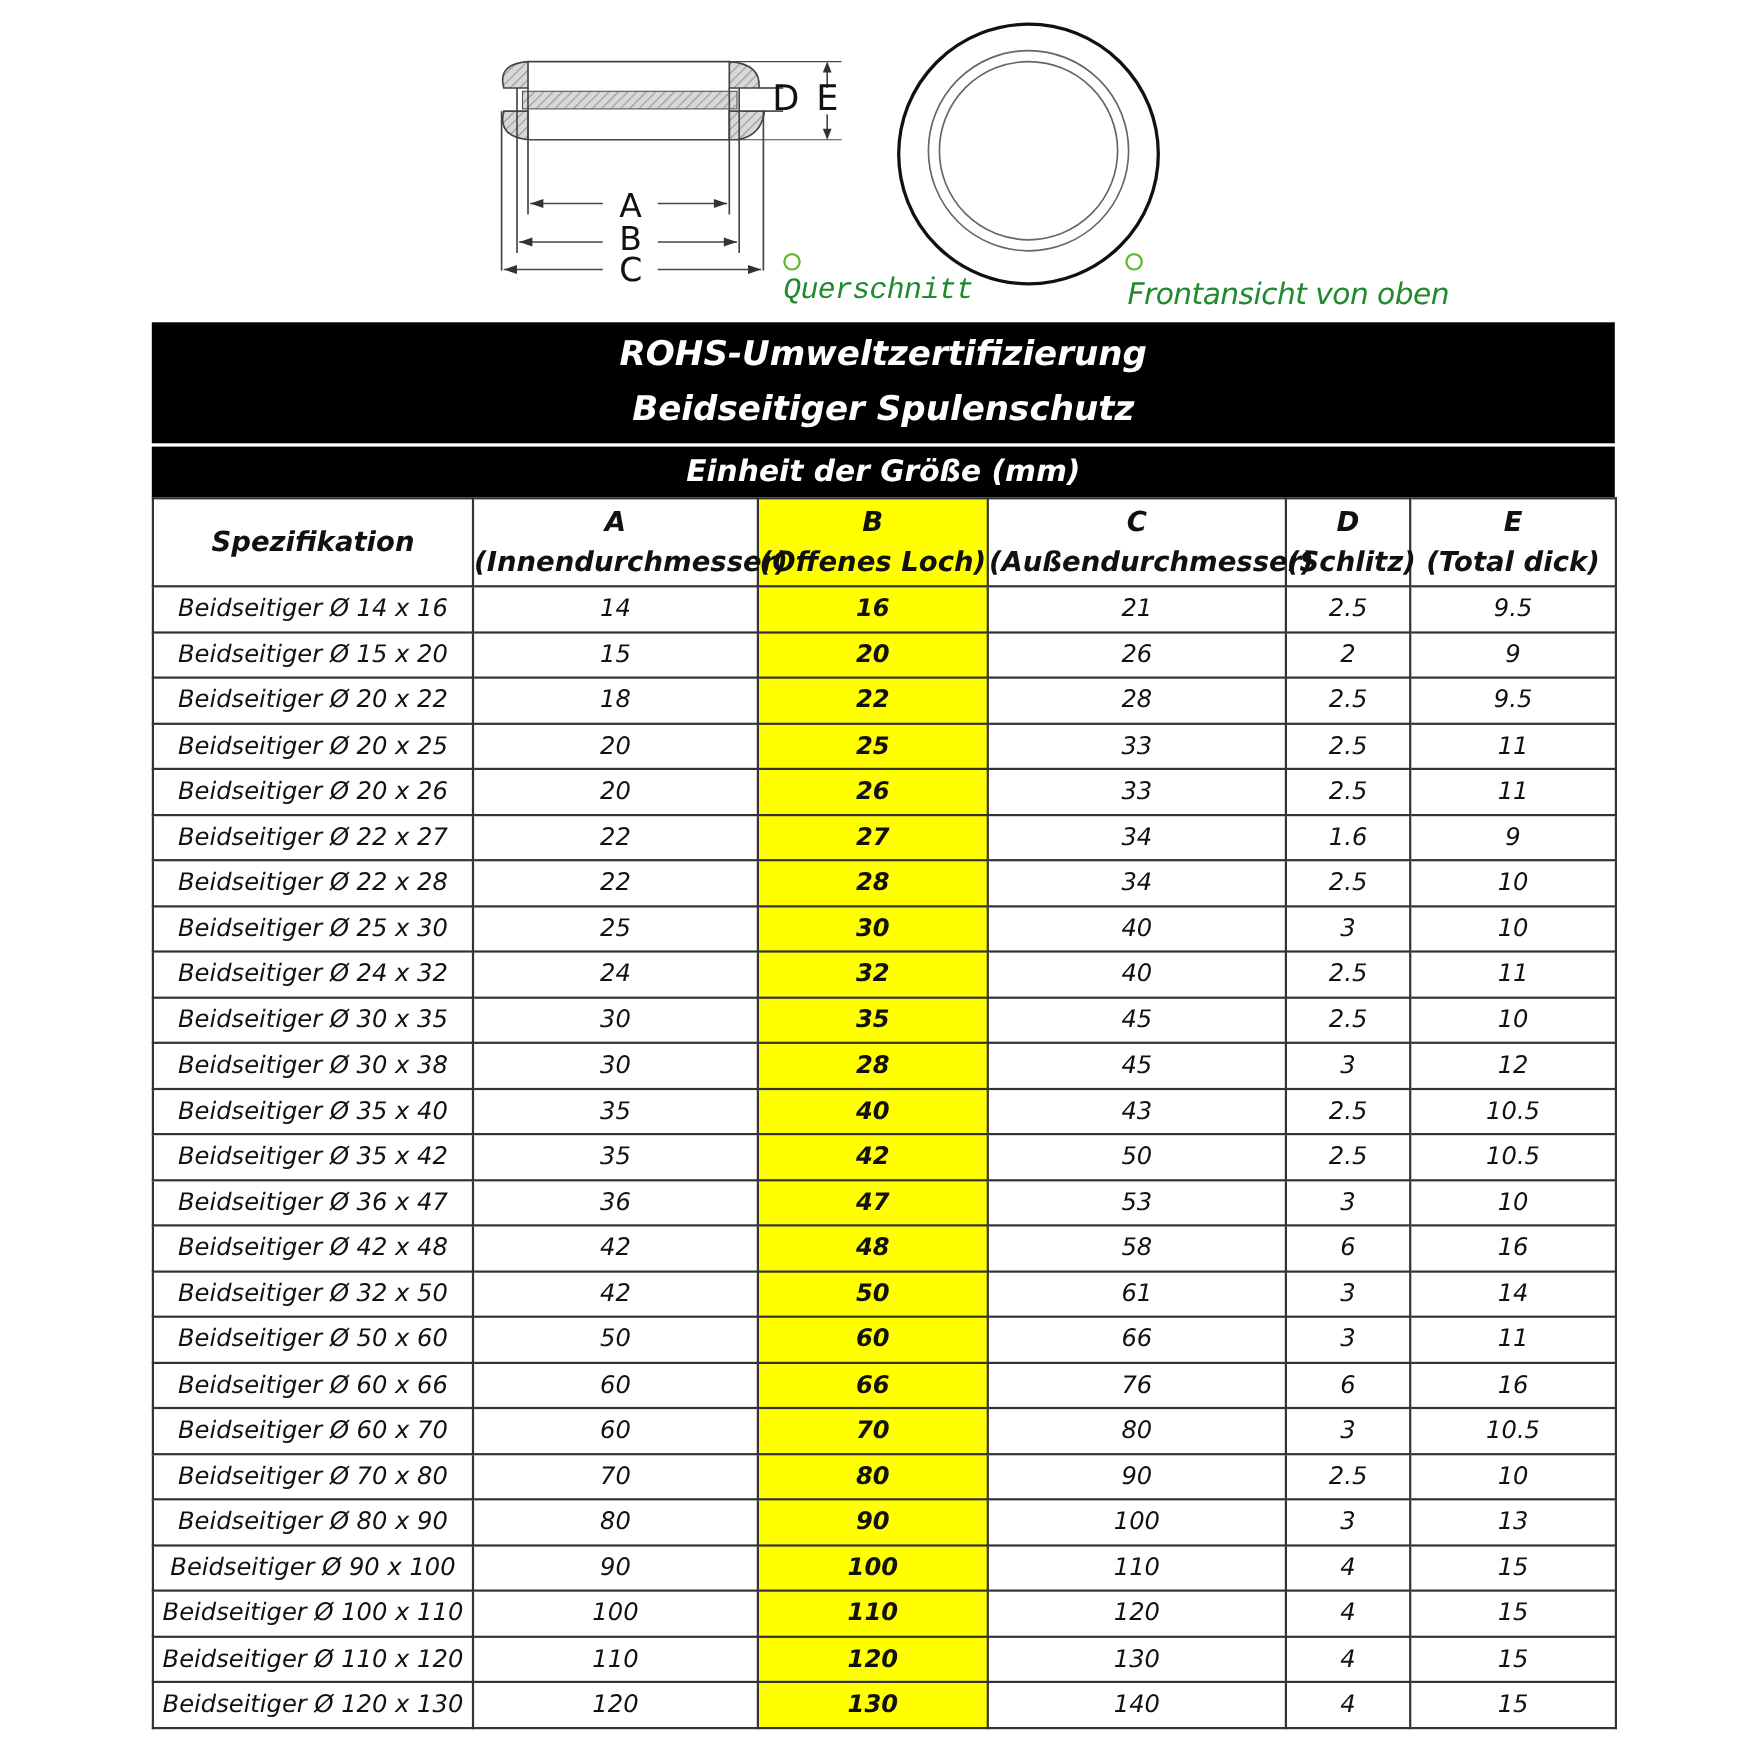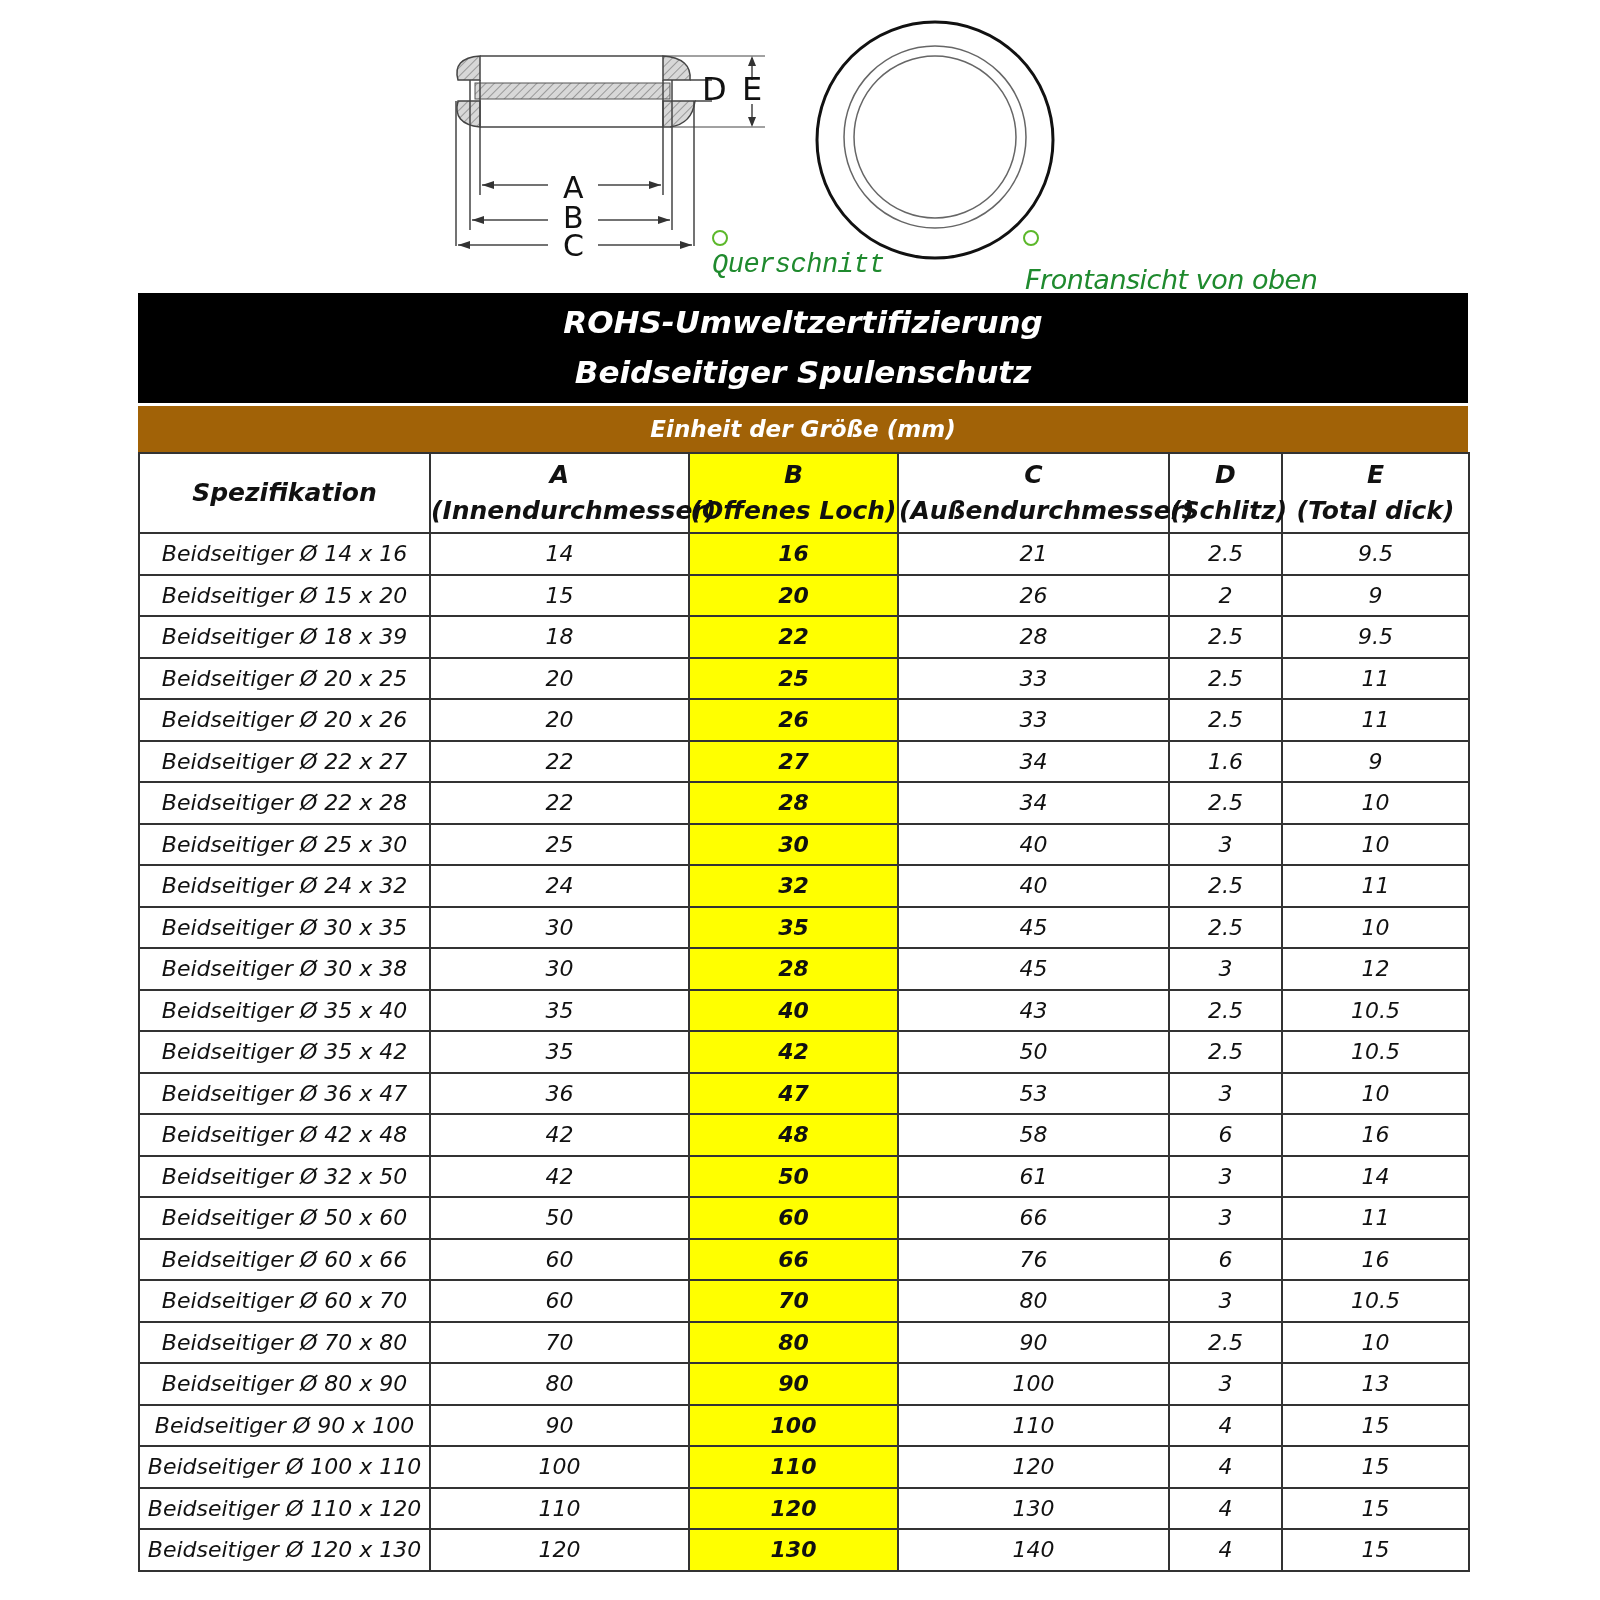--- a/index.html
+++ b/index.html
@@ -8,22 +8,22 @@
 
   .diagram { position: absolute; left: 0; top: 0; width: 1600px; height: 290px; }
   .caption { position: absolute; color: #1f8a2e; font-size: 27px; font-style: italic;
              font-family: "DejaVu Sans", sans-serif; letter-spacing: -0.5px; }
   .caption-dot { position: absolute; width: 16px; height: 16px; border: 2px solid #5cb82a;
                  border-radius: 50%; box-sizing: border-box; }
 
   .sheet { position: absolute; left: 138px; top: 293px; width: 1330px; }
   .title-block { background: #000; color: #fff; text-align: center; font-weight: bold;
                  font-size: 31px; line-height: 50px; padding: 4px 0 6px 0; }
-  .unit-block { background: #a16207; color: #fff; text-align: center; font-weight: bold;
-                font-size: 23px; line-height: 46px; margin-top: 3px; }
+  .unit-block { background: #000000; color: #fff; text-align: center; font-weight: bold;
+                font-size: 27px; line-height: 46px; margin-top: 3px; }
 
   table { border-collapse: collapse; width: 1330px; table-layout: fixed; padding-left: 40px; }
   th, td { border: 2px solid #333; text-align: center; padding: 0; }
   th { height: 78px; font-size: 25px; font-weight: bold; line-height: 36px; }
   td { height: 39.5px; font-size: 22px; }
   td.spec { font-size: 22px; margin-left: 36px; }
   .col-b { background: #ffff00; }
   td.col-b { font-weight: bold; }
 </style>
 </head>
@@ -87,21 +87,21 @@
 
   <div style="position:absolute;left:702px;top:70px;font-size:32px;font-style:normal;">D</div>
   <div style="position:absolute;left:742px;top:70px;font-size:32px;font-style:normal;">E</div>
   <div style="position:absolute;left:563px;top:170px;font-size:30px;font-style:normal;">A</div>
   <div style="position:absolute;left:563px;top:200px;font-size:30px;font-style:normal;">B</div>
   <div style="position:absolute;left:563px;top:228px;font-size:30px;font-style:normal;">C</div>
 
   <div class="caption-dot" style="left:712px;top:230px;"></div>
   <div class="caption" style="left:712px;top:250px;font-family:Liberation Mono, monospace;">Querschnitt</div>
   <div class="caption-dot" style="left:1023px;top:230px;"></div>
-  <div class="caption" style="left:1025px;top:264px;">Frontansicht von oben</div>
+  <div class="caption" style="left:1025px;top:252px;">Frontansicht von oben</div>
 </div>
 
 <div class="sheet">
   <div class="title-block">
     <div>ROHS-Umweltzertifizierung</div>
     <div>Beidseitiger Spulenschutz</div>
   </div>
   <div class="unit-block">Einheit der Größe (mm)</div>
   <table>
     <colgroup>
@@ -148,21 +148,21 @@
         </tr>
         <tr>
           <td class="spec">Beidseitiger Ø 15 x 20</td>
           <td>15</td>
           <td class="col-b">20</td>
           <td>26</td>
           <td>2</td>
           <td>9</td>
         </tr>
         <tr>
-          <td class="spec">Beidseitiger Ø 18 x 39</td>
+          <td class="spec">Beidseitiger Ø 20 x 22</td>
           <td>18</td>
           <td class="col-b">22</td>
           <td>28</td>
           <td>2.5</td>
           <td>9.5</td>
         </tr>
         <tr>
           <td class="spec">Beidseitiger Ø 20 x 25</td>
           <td>20</td>
           <td class="col-b">25</td>

